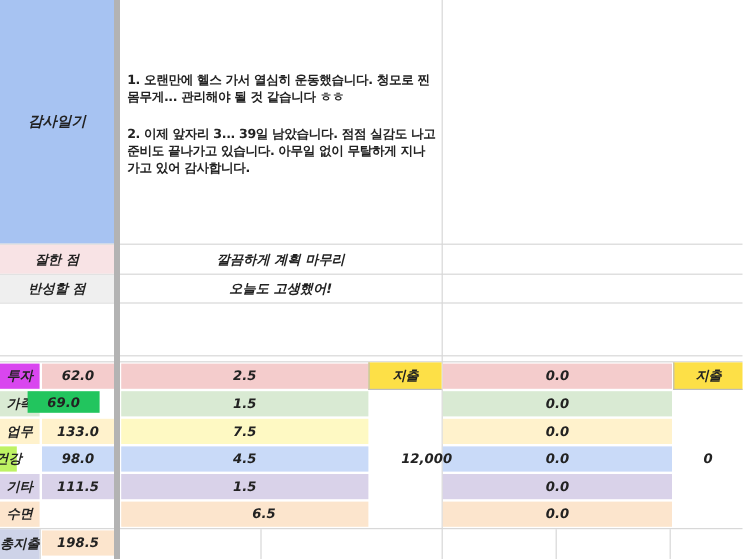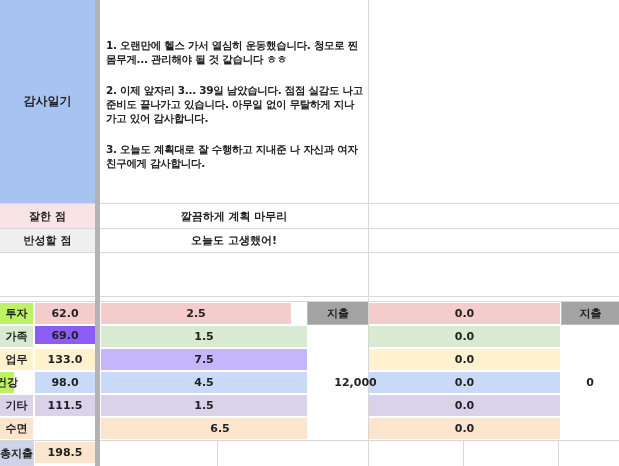--- a/index.html
+++ b/index.html
@@ -3,43 +3,42 @@
 <meta charset="utf-8">
 <style>
   html,body { margin:0; padding:0; background:#ffffff; }
   #sheet {
     position:relative; width:619px; height:466px; overflow:hidden;
     background:#ffffff;
     font-family:"DejaVu Sans","Liberation Sans",sans-serif;
     color:#222; font-weight:bold;
   }
   .cell { position:absolute; display:flex; align-items:center; justify-content:center;
-          font-size:11px; white-space:nowrap; box-sizing:border-box; }
+          font-size:11px; white-space:nowrap; box-sizing:border-box;font-style:italic; }
   .hline { position:absolute; height:1px; background:#d8d8d8; left:0; width:619px; }
   .vline { position:absolute; width:1px; background:#d8d8d8; }
   .divider { position:absolute; top:0; height:466px; left:95px; width:5px; background:#b3b3b3; }
   .diary-text { position:absolute; left:101px; top:0; width:266px; height:203px;
                 display:flex; flex-direction:column; justify-content:center;
                 padding:0 4px 0 5px; box-sizing:border-box;
                 font-size:10.5px; line-height:14px; letter-spacing:-0.3px; }
   .diary-text p { margin:4px 0 13px 0; }
   .diary-text p:last-child { margin-bottom:0; }
-  .hdr { background:#a3a3a3; border-left:1px solid #bdbdbd; border-bottom:1px solid #bdbdbd; }
+  .hdr { background:#fde047; border-left:1px solid #bdbdbd; border-bottom:1px solid #bdbdbd; }
 </style>
 </head>
 <body>
 
 <div id="sheet">
 
   <div class="cell" style="left: 0px; top: 0px; width: 95px; height: 203px; font-size: 12px; background-color: rgb(167, 195, 242);">감사일기</div>
 
   <div class="diary-text">
     <p>1. 오랜만에 헬스 가서 열심히 운동했습니다. 청모로 찐 몸무게... 관리해야 될 것 같습니다 ㅎㅎ</p>
     <p>2. 이제 앞자리 3... 39일 남았습니다. 점점 실감도 나고 준비도 끝나가고 있습니다. 아무일 없이 무탈하게 지나가고 있어 감사합니다.</p>
-    <p>3. 오늘도 계획대로 잘 수행하고 지내준 나 자신과 여자친구에게 감사합니다.</p>
   </div>
 
   <div class="hline" style="top:203px;"></div>
   <div class="hline" style="top:228px;"></div>
   <div class="hline" style="top:252px;"></div>
   <div class="hline" style="top:296px;"></div>
   <div class="hline" style="top:301px;"></div>
   <div class="hline" style="top:440px;"></div>
   <div class="vline" style="left:368px;top:0;height:466px;"></div>
   <div class="vline" style="left:33px;top:441px;height:25px;"></div>
@@ -50,33 +49,33 @@
   <div class="divider"></div>
 
   <div class="cell" style="left: 0px; top: 204px; width: 95px; height: 24px; background-color: rgb(248, 227, 229);">잘한 점</div>
   <div class="cell" style="left:101px;top:204px;width:266px;height:24px;">깔끔하게 계획 마무리</div>
 
   <div class="cell" style="left: 0px; top: 229px; width: 95px; height: 23px; background-color: rgb(239, 239, 239);">반성할 점</div>
   <div class="cell" style="left:101px;top:229px;width:266px;height:23px;">오늘도 고생했어!</div>
 
   <div class="cell" style="left:101px;top:253px;width:266px;height:43px;"></div>
 
-  <div class="cell" style="left: 0px; top: 303px; width: 33px; height: 21px; background-color: #bef264;">투자</div>
+  <div class="cell" style="left: 0px; top: 303px; width: 33px; height: 21px; background-color: #d946ef;">투자</div>
   <div class="cell" style="left: 35px; top: 303px; width: 60px; height: 21px; background-color: rgb(244, 204, 204);">62.0</div>
-  <div class="cell" style="left: 101px; top: 303px; width: 190px; height: 21px; background-color: rgb(244, 204, 204);">2.5</div>
+  <div class="cell" style="left: 101px; top: 303px; width: 206px; height: 21px; background-color: rgb(244, 204, 204);">2.5</div>
   <div class="cell" style="left: 369px; top: 303px; width: 191px; height: 21px; background-color: rgb(244, 204, 204);">0.0</div>
 
   <div class="cell" style="left: 0px; top: 326px; width: 33px; height: 21px; background-color: rgb(217, 234, 211);">가족</div>
-  <div class="cell" style="left: 35px; top: 326px; width: 60px; height: 18px; background-color: #8b5cf6;">69.0</div>
+  <div class="cell" style="left: 23px; top: 326px; width: 60px; height: 18px; background-color: #22c55e;">69.0</div>
   <div class="cell" style="left: 101px; top: 326px; width: 206px; height: 21px; background-color: rgb(217, 234, 211);">1.5</div>
   <div class="cell" style="left: 369px; top: 326px; width: 191px; height: 21px; background-color: rgb(217, 234, 211);">0.0</div>
 
   <div class="cell" style="left: 0px; top: 349px; width: 33px; height: 21px; background-color: rgb(255, 242, 204);">업무</div>
   <div class="cell" style="left: 35px; top: 349px; width: 60px; height: 21px; background-color: rgb(255, 242, 204);">133.0</div>
-  <div class="cell" style="left: 101px; top: 349px; width: 206px; height: 21px; background-color: #c4b5fd;">7.5</div>
+  <div class="cell" style="left: 101px; top: 349px; width: 206px; height: 21px; background-color: #fef9c3;">7.5</div>
   <div class="cell" style="left: 369px; top: 349px; width: 191px; height: 21px; background-color: rgb(255, 242, 204);">0.0</div>
 
   <div class="cell" style="left: 0px; top: 372px; width: 14px; height: 21px; background-color: #bef264;">건강</div>
   <div class="cell" style="left: 35px; top: 372px; width: 60px; height: 21px; background-color: rgb(201, 218, 248);">98.0</div>
   <div class="cell" style="left: 101px; top: 372px; width: 206px; height: 21px; background-color: rgb(201, 218, 248);">4.5</div>
   <div class="cell" style="left: 369px; top: 372px; width: 191px; height: 21px; background-color: rgb(201, 218, 248);">0.0</div>
 
   <div class="cell" style="left: 0px; top: 395px; width: 33px; height: 21px; background-color: rgb(217, 210, 233);">기타</div>
   <div class="cell" style="left: 35px; top: 395px; width: 60px; height: 21px; background-color: rgb(217, 210, 233);">111.5</div>
   <div class="cell" style="left: 101px; top: 395px; width: 206px; height: 21px; background-color: rgb(217, 210, 233);">1.5</div>

